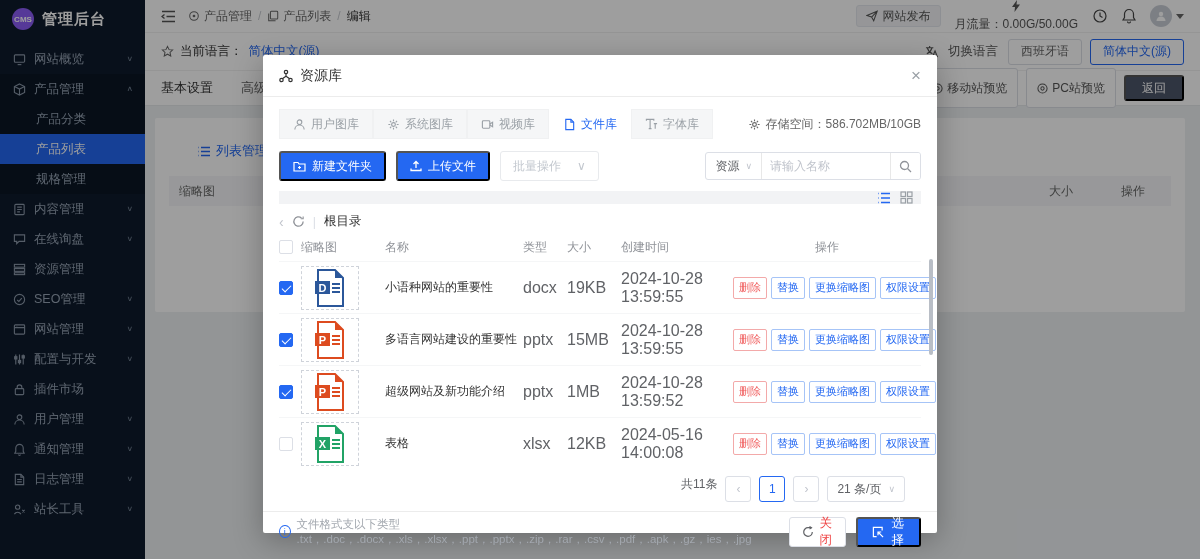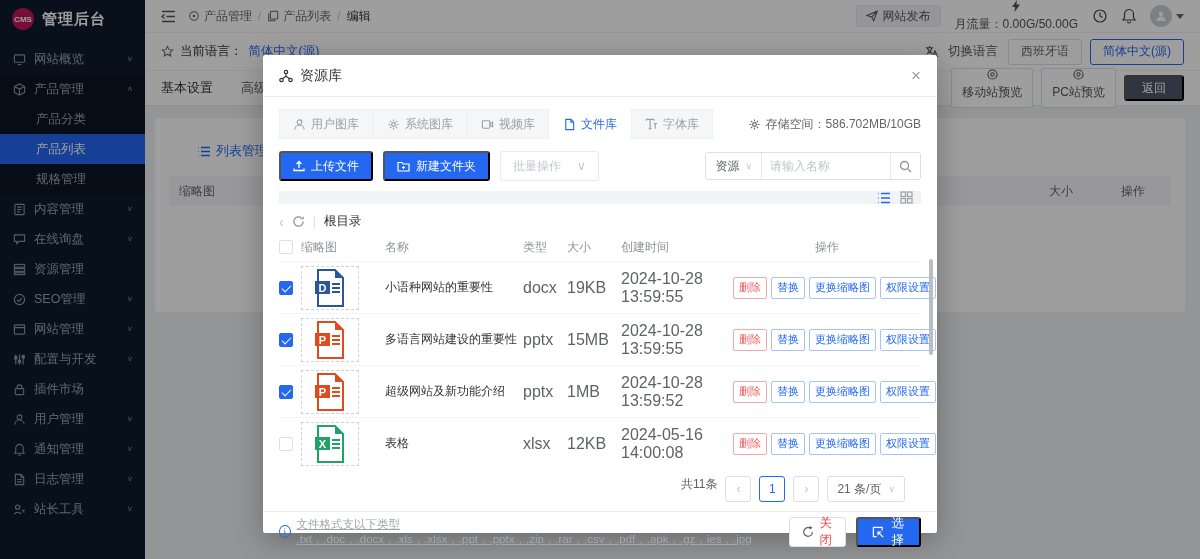--- a/index.html
+++ b/index.html
@@ -4,21 +4,21 @@
 <style>
   *{margin:0;padding:0;box-sizing:border-box;font-family:"Liberation Sans","DejaVu Sans",sans-serif;}
   html,body{width:1200px;height:559px;overflow:hidden;}
   body{position:relative;background:#eef0f3;font-size:12px;color:#333;}
   svg{display:block;}
   .ic{display:inline-flex;align-items:center;justify-content:center;flex:none;}
 
   
   .sidebar{position:absolute;left:0;top:0;bottom:0;width:145px;background:#0e1b2c;z-index:1;}
   .logo-row{height:38px;display:flex;align-items:center;gap:8px;padding:0 12px;}
-  .logo-badge{width:22px;height:22px;border-radius:50%;background:#be185d;color:#fff;font-size:8px;font-weight:bold;display:flex;align-items:center;justify-content:center;}
+  .logo-badge{width:22px;height:22px;border-radius:50%;background:#8b5cf6;color:#fff;font-size:8px;font-weight:bold;display:flex;align-items:center;justify-content:center;}
   .logo-title{color:#fff;font-size:15px;font-weight:bold;letter-spacing:1px;white-space:nowrap;}
   .menu{margin-top:6px;}
   .menu-item{height:30px;display:flex;align-items:center;gap:8px;padding:0 12px;color:#97a4b5;font-size:12.5px;cursor:pointer;white-space:nowrap;}
   .menu-item .mi-icon{width:14px;color:#8a97a8;}
   .menu-item .chev{margin-left:auto;color:#6f7e90;font-size:9px;transform:scale(1,.8);}
   .menu-item.parent-open{background:#0a1624;}
   .menu-item.sub{padding-left:36px;background:#0a1624;}
   .menu-item.active{background:#2468f2;color:#fff;}
 
   
@@ -38,21 +38,21 @@
   .langbar{height:38px;background:#fff;border-top:1px solid #f0f0f0;display:flex;align-items:center;gap:6px;padding:0 16px;font-size:12.5px;}
   .lang-link{color:#2468f2;cursor:pointer;}
   .lang-right{margin-left:auto;display:flex;align-items:center;gap:10px;color:#555;}
   .btn-lang{height:26px;padding:0 12px;border:1px solid #dcdfe6;border-radius:3px;background:#fff;color:#666;font-size:12px;display:flex;align-items:center;cursor:pointer;}
   .btn-lang.active{border-color:#2468f2;color:#2468f2;}
 
   .pagetabs{height:36px;background:#fff;border-top:1px solid #f0f0f0;border-bottom:1px solid #e6e8eb;display:flex;align-items:center;padding:0 16px;}
   .ptab{margin-right:28px;font-size:13px;color:#333;cursor:pointer;}
   .ptab + .ptab{color:#666;}
   .pt-right{margin-left:auto;display:flex;align-items:center;gap:8px;}
-  .btn-preview{height:40px;padding:0 10px;border:1px solid #dcdfe6;border-radius:3px;background:#fff;color:#555;font-size:12px;display:flex;align-items:center;gap:4px;cursor:pointer;flex-direction:column;}
+  .btn-preview{height:40px;padding:0 10px;border:1px solid #dcdfe6;border-radius:3px;background:#fff;color:#555;font-size:12px;display:flex;align-items:center;gap:4px;cursor:pointer;}
   .btn-back{height:26px;padding:0 16px;border-radius:3px;background:#4d5669;color:#fff;font-size:12px;display:flex;align-items:center;cursor:pointer;}
 
   .content{position:relative;height:calc(559px - 106px);}
   .card{position:absolute;left:10px;top:12px;width:1030px;height:194px;background:#fff;border-radius:2px;}
   .card-tab{position:absolute;left:42px;top:24px;display:flex;align-items:center;gap:6px;color:#2468f2;font-size:13px;cursor:pointer;}
   .card-headrow{position:absolute;left:14px;right:14px;top:58px;height:30px;background:#f5f6f8;display:flex;align-items:center;font-size:12px;color:#666;padding:0 10px;}
   .ch-size{margin-left:auto;}
   .ch-op{margin-left:48px;margin-right:16px;}
 
   
@@ -94,21 +94,21 @@
   .btn-xs{height:22px;padding:0 5px;border-radius:2px;background:#fff;font-size:11px;display:inline-flex;align-items:center;cursor:pointer;white-space:nowrap;}
   .btn-xs.danger{border:1px solid #f3a9a9;color:#f05b5b;}
   .btn-xs.primary{border:1px solid #a6c4f7;color:#2468f2;}
   .m-scrollbar{position:absolute;right:-12px;top:26px;width:4px;height:96px;border-radius:2px;background:#b9bec6;}
   .m-pagination{display:flex;justify-content:flex-end;gap:8px;padding:7px 32px 9px;font-size:12px;color:#606266;}
   .pg-btn{width:26px;height:26px;border:1px solid #dcdfe6;border-radius:3px;display:flex;align-items:center;justify-content:center;color:#c0c4cc;cursor:pointer;background:#fff;}
   .pg-btn.cur{border-color:#2468f2;color:#2468f2;}
   .pg-size{height:26px;border:1px solid #dcdfe6;border-radius:3px;padding:0 9px;display:flex;align-items:center;gap:7px;color:#606266;cursor:pointer;background:#fff;}
   .pg-size .chev-s{color:#c0c4cc;font-size:9px;}
   .m-footer{flex:none;height:40px;border-top:1px solid #ececec;display:flex;align-items:center;gap:6px;padding:0 16px;}
-  .f-note{font-size:11.5px;color:#a2a7ae;text-decoration:underline;}
+  .f-note{font-size:11.5px;color:#a2a7ae;}
   .info-ic{width:13px;height:13px;border-radius:50%;border:1px solid #2468f2;color:#2468f2;font-size:9px;display:flex;align-items:center;justify-content:center;font-style:normal;}
   .f-right{margin-left:auto;display:flex;gap:10px;}
   .btn-close{height:30px;padding:0 12px;border:1px solid #dcdfe6;border-radius:3px;background:#fff;color:#ef4444;font-size:12.5px;display:flex;align-items:center;gap:4px;cursor:pointer;}
   .btn-select{height:30px;padding:0 14px;border-radius:3px;background:#2468f2;color:#fff;font-size:12.5px;display:flex;align-items:center;gap:6px;cursor:pointer;}
 </style>
 </head>
 <body>
 
 <aside class="sidebar">
   <div class="logo-row">
@@ -472,34 +472,34 @@
             <path d="M7 1.5v2M7 10.5v2M1.5 7h2M10.5 7h2M3.2 3.2l1.4 1.4M9.4 9.4l1.4 1.4M10.8 3.2 9.4 4.6M4.6 9.4 3.2 10.8"></path>
           </svg>
         </span>
         <span>存储空间：586.702MB/10GB</span>
       </div>
     </div>
 
   <div class="m-actions">
     <button class="btn-primary">
       <span class="ic">
-          <svg width="12" height="12" viewBox="0 0 12 12" fill="none" stroke="#fff" stroke-width="1.3">
-            <path d="M6 8V1.5M3.5 4 6 1.5 8.5 4M1 8.5v2h10v-2"></path>
-          </svg>
-        </span>
-      <span>上传文件</span>
+          <svg width="13" height="11" viewBox="0 0 13 11" fill="none" stroke="#fff" stroke-width="1.2">
+            <path d="M1 1.5h4l1 1.5h6v7H1z"></path>
+            <path d="M6.5 5v3M5 6.5h3"></path>
+          </svg>
+        </span>
+      <span>新建文件夹</span>
     </button>
     <button class="btn-primary">
       <span class="ic">
-          <svg width="13" height="11" viewBox="0 0 13 11" fill="none" stroke="#fff" stroke-width="1.2">
-            <path d="M1 1.5h4l1 1.5h6v7H1z"></path>
-            <path d="M6.5 5v3M5 6.5h3"></path>
-          </svg>
-        </span>
-      <span>新建文件夹</span>
+          <svg width="12" height="12" viewBox="0 0 12 12" fill="none" stroke="#fff" stroke-width="1.3">
+            <path d="M6 8V1.5M3.5 4 6 1.5 8.5 4M1 8.5v2h10v-2"></path>
+          </svg>
+        </span>
+      <span>上传文件</span>
     </button>
     <div class="btn-batch">
       <span>批量操作</span>
       <span class="chev-s">∨</span>
     </div>
     <div class="sgroup">
       <span class="sg-cat">
         <span>资源</span>
         <span class="chev-s">∨</span>
       </span>

